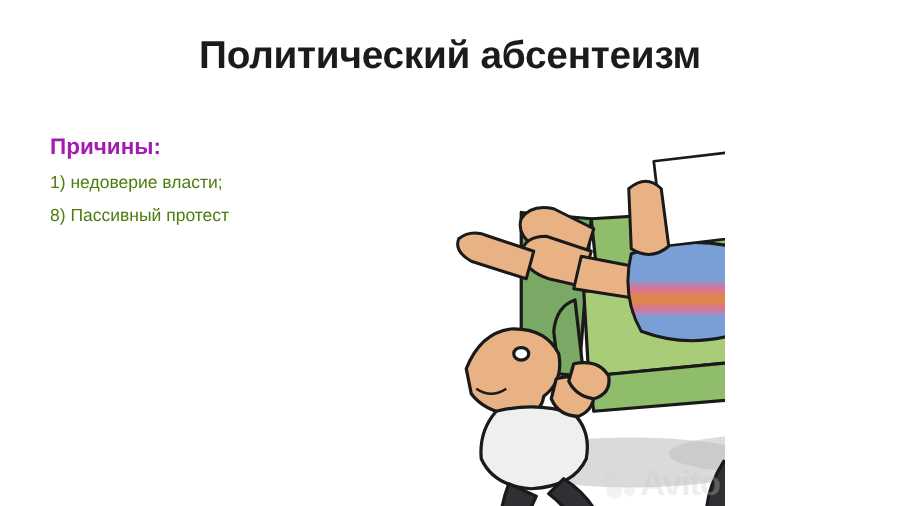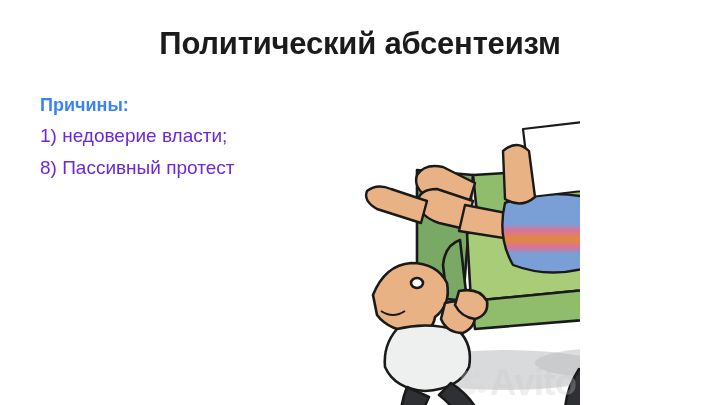--- a/index.html
+++ b/index.html
@@ -34,27 +34,27 @@
   
   #text-block {
     position: absolute;
     left: 40px;
     top: 96px;
     width: 330px;
   }
   #causes-heading {
     font-size: 18px;
     font-weight: bold;
-    color: #3b82f6;
-    margin: 0 0 10px 0;
+    color: #a21caf;
+    margin: 12px 0 10px 0;
     line-height: 1.1;
   }
   .cause-item {
-    font-size: 19px;
-    color: #6d28d9;
+    font-size: 14px;
+    color: #4d7c0f;
     line-height: 1.0;
     margin: 0 0 13px 0;
     white-space: nowrap;
   }
 
   
   #illustration {
     position: absolute;
     left: 355px;
     top: 105px;
@@ -68,21 +68,21 @@
     position: absolute;
     right: 4px;
     bottom: 4px;
     display: flex;
     align-items: center;
     gap: 3px;
     opacity: 0.30;
     pointer-events: none;
   }
   #watermark .wm-text {
-    font-size: 37px;
+    font-size: 28px;
     font-weight: bold;
     color: #c9c9c9;
     letter-spacing: -1px;
     line-height: 1;
   }
   #watermark .wm-mark {
     position: relative;
     width: 26px;
     height: 26px;
   }

